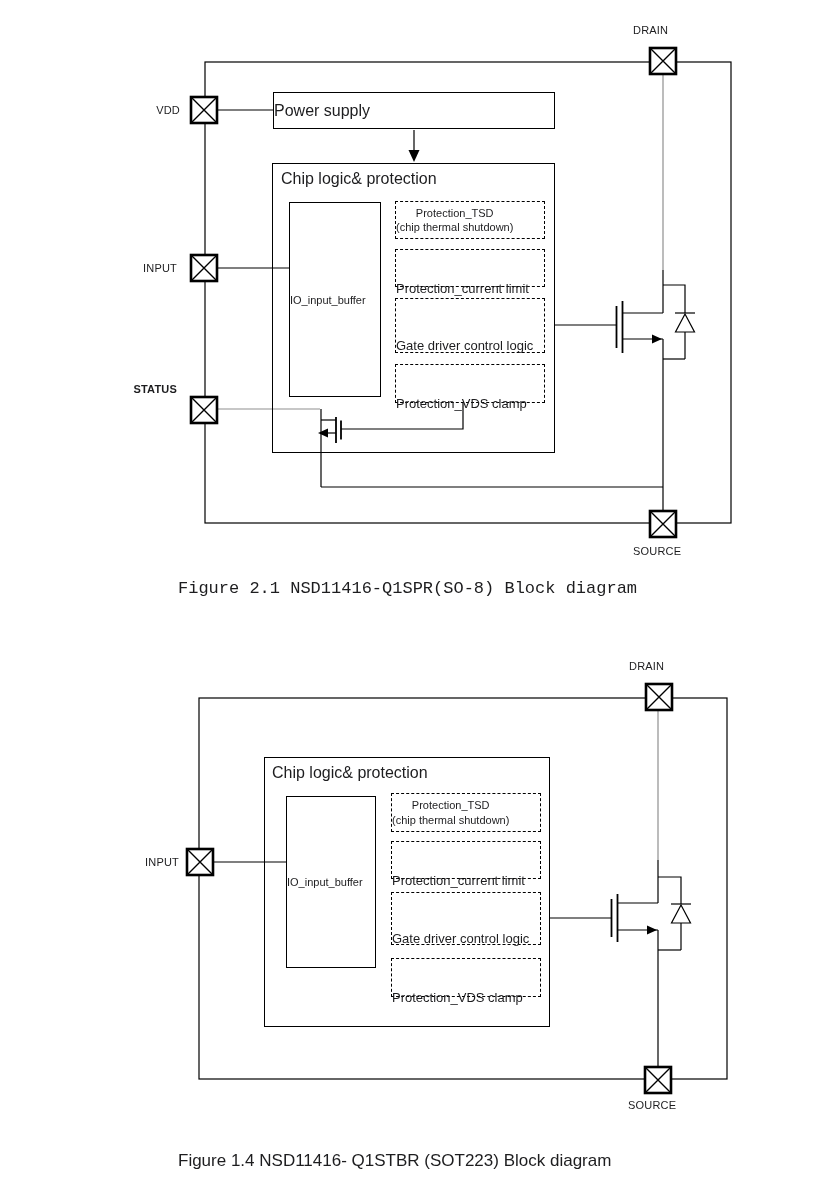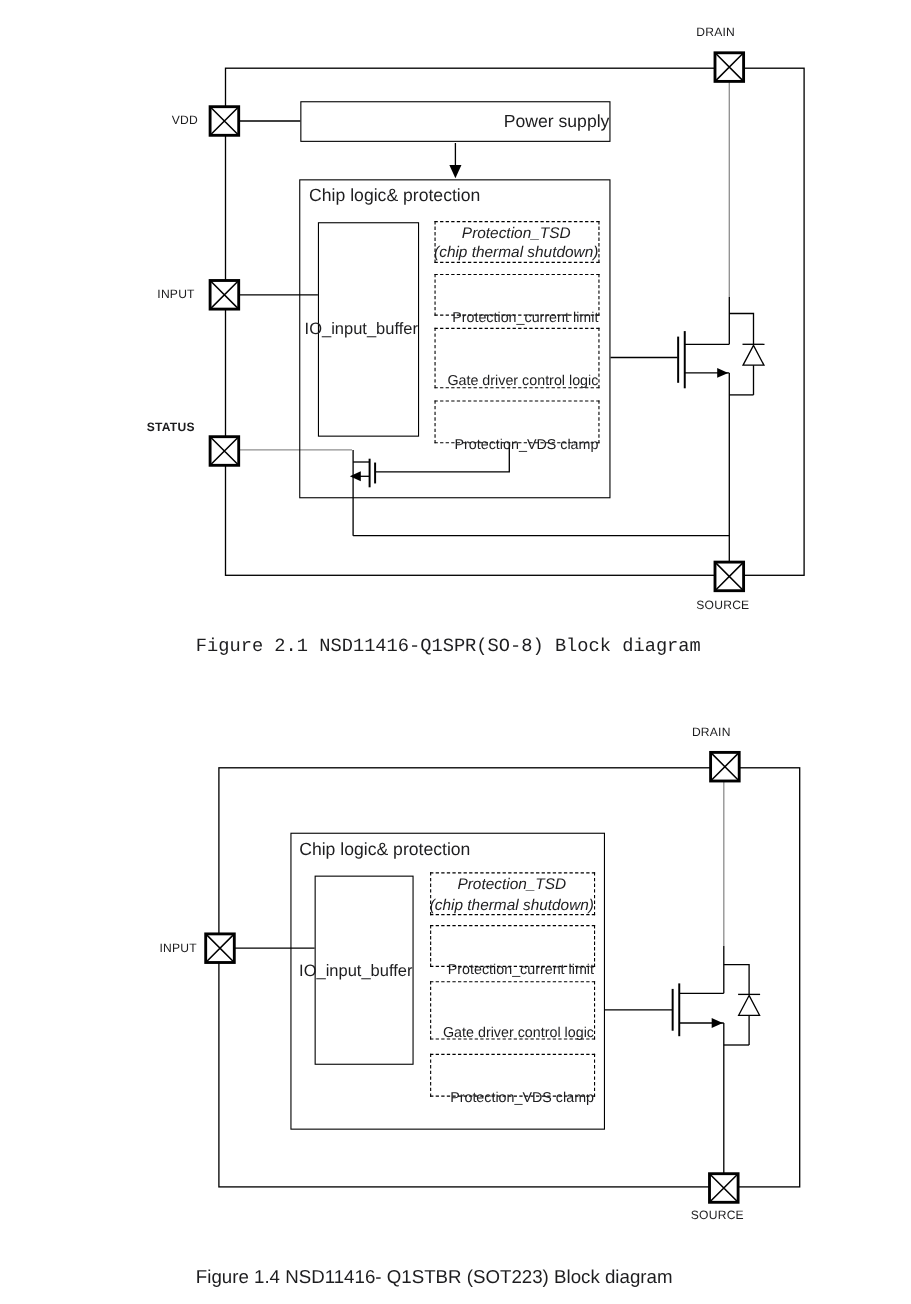--- a/index.html
+++ b/index.html
@@ -10,38 +10,38 @@
     font-family:"Liberation Sans", sans-serif;
     color:#1d1d1f;
     overflow:hidden;
   }
   #wiring{position:absolute;left:0;top:0;z-index:1;}
   .box{
     position:absolute;
     border:1px solid #000;
     box-sizing:border-box;
     background:transparent;
-    display:flex;align-items:center;justify-content:flex-end;
+    display:flex;align-items:center;justify-content:flex-start;
     text-align:center;
     z-index:2;
   }
   .dashedbox{border:1px dashed #000;}
   .lbl{
     position:absolute;
     z-index:3;
     white-space:nowrap;
     line-height:1.2;
   }
   .pinlbl{font-size:11px;letter-spacing:.2px;}
   .right{text-align:right;}
   .center{text-align:left;}
   .blocklbl-lg{font-size:16px;}
   .blocklbl-md{font-size:13px;margin-top:40px;}
-  .blocklbl-sm{font-size:15px;}
-  .tsd-text{font-size:14px;line-height:1.3;white-space:nowrap;font-style:italic;}
+  .blocklbl-sm{font-size:11px;}
+  .tsd-text{font-size:11px;line-height:1.3;white-space:nowrap;}
   .caption{font-size:17px;}
 </style>
 </head>
 <body>
 
 <div id="page">
 
   <svg id="wiring" width="828" height="1185" viewBox="0 0 828 1185">
 
     <g fill="none" stroke="#000" stroke-width="1.2">

